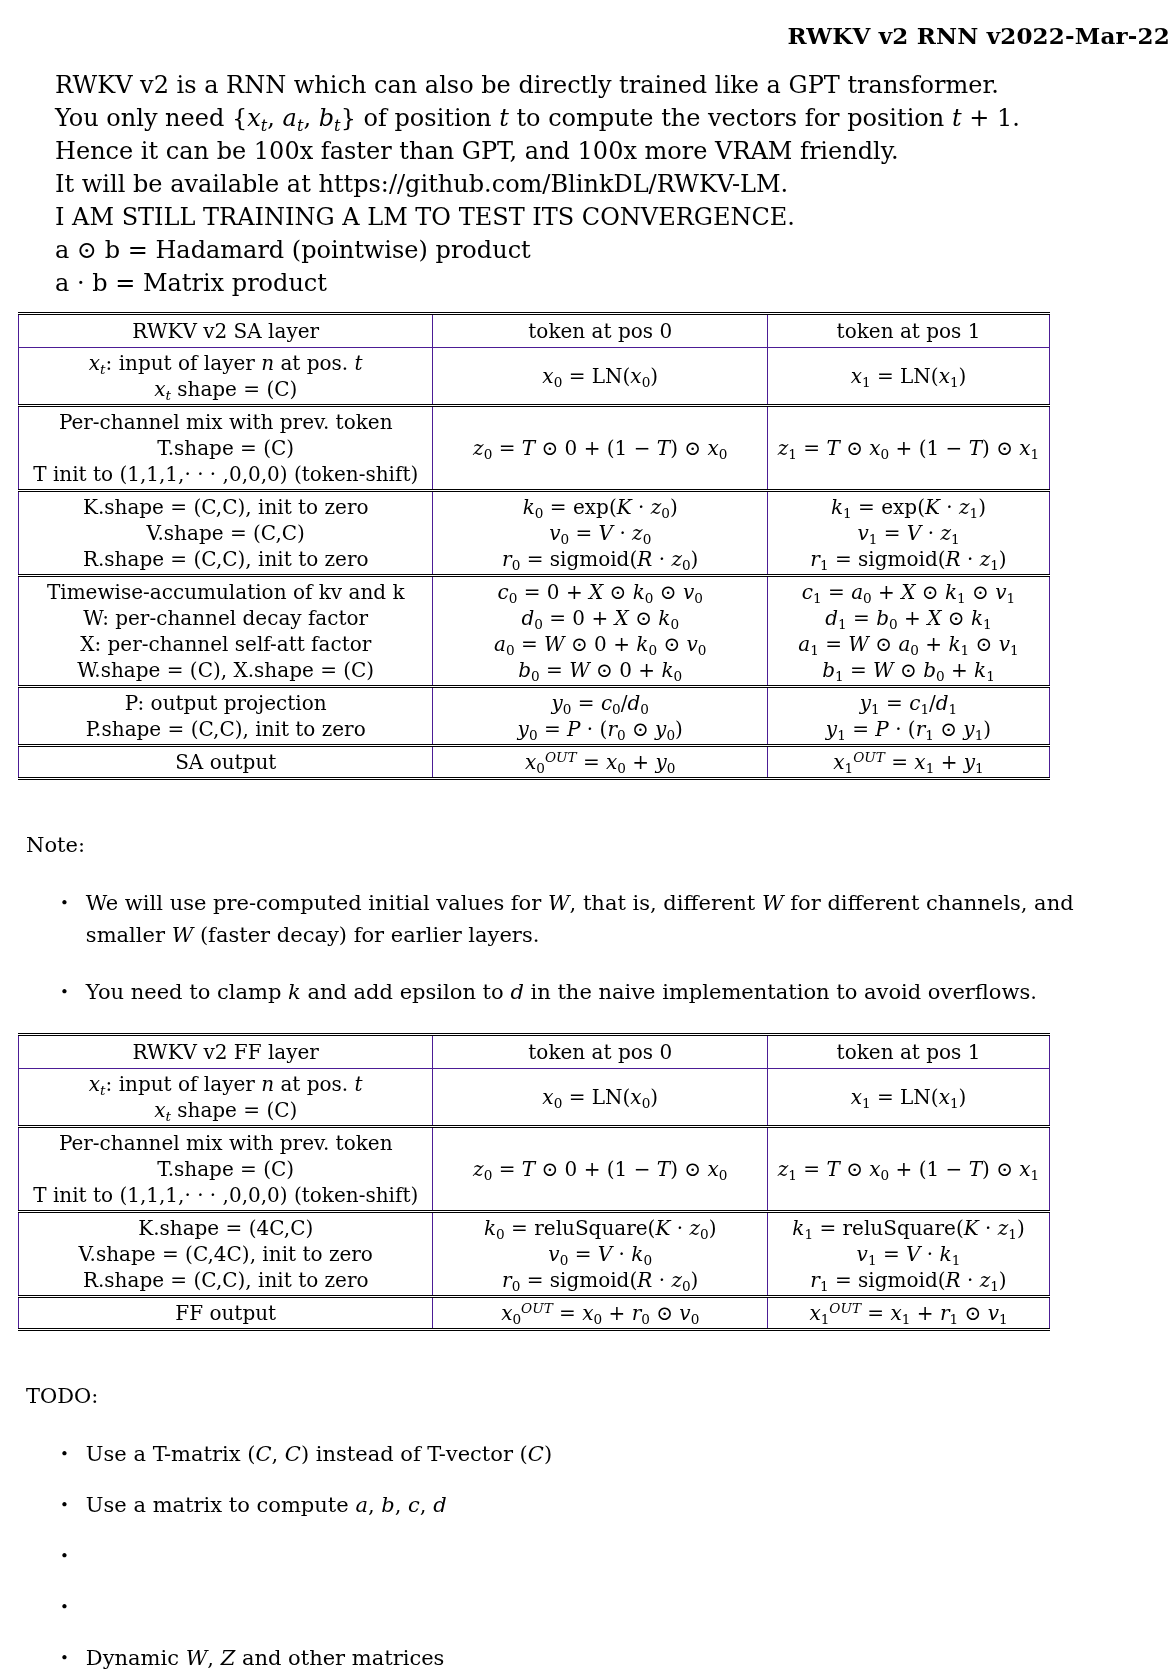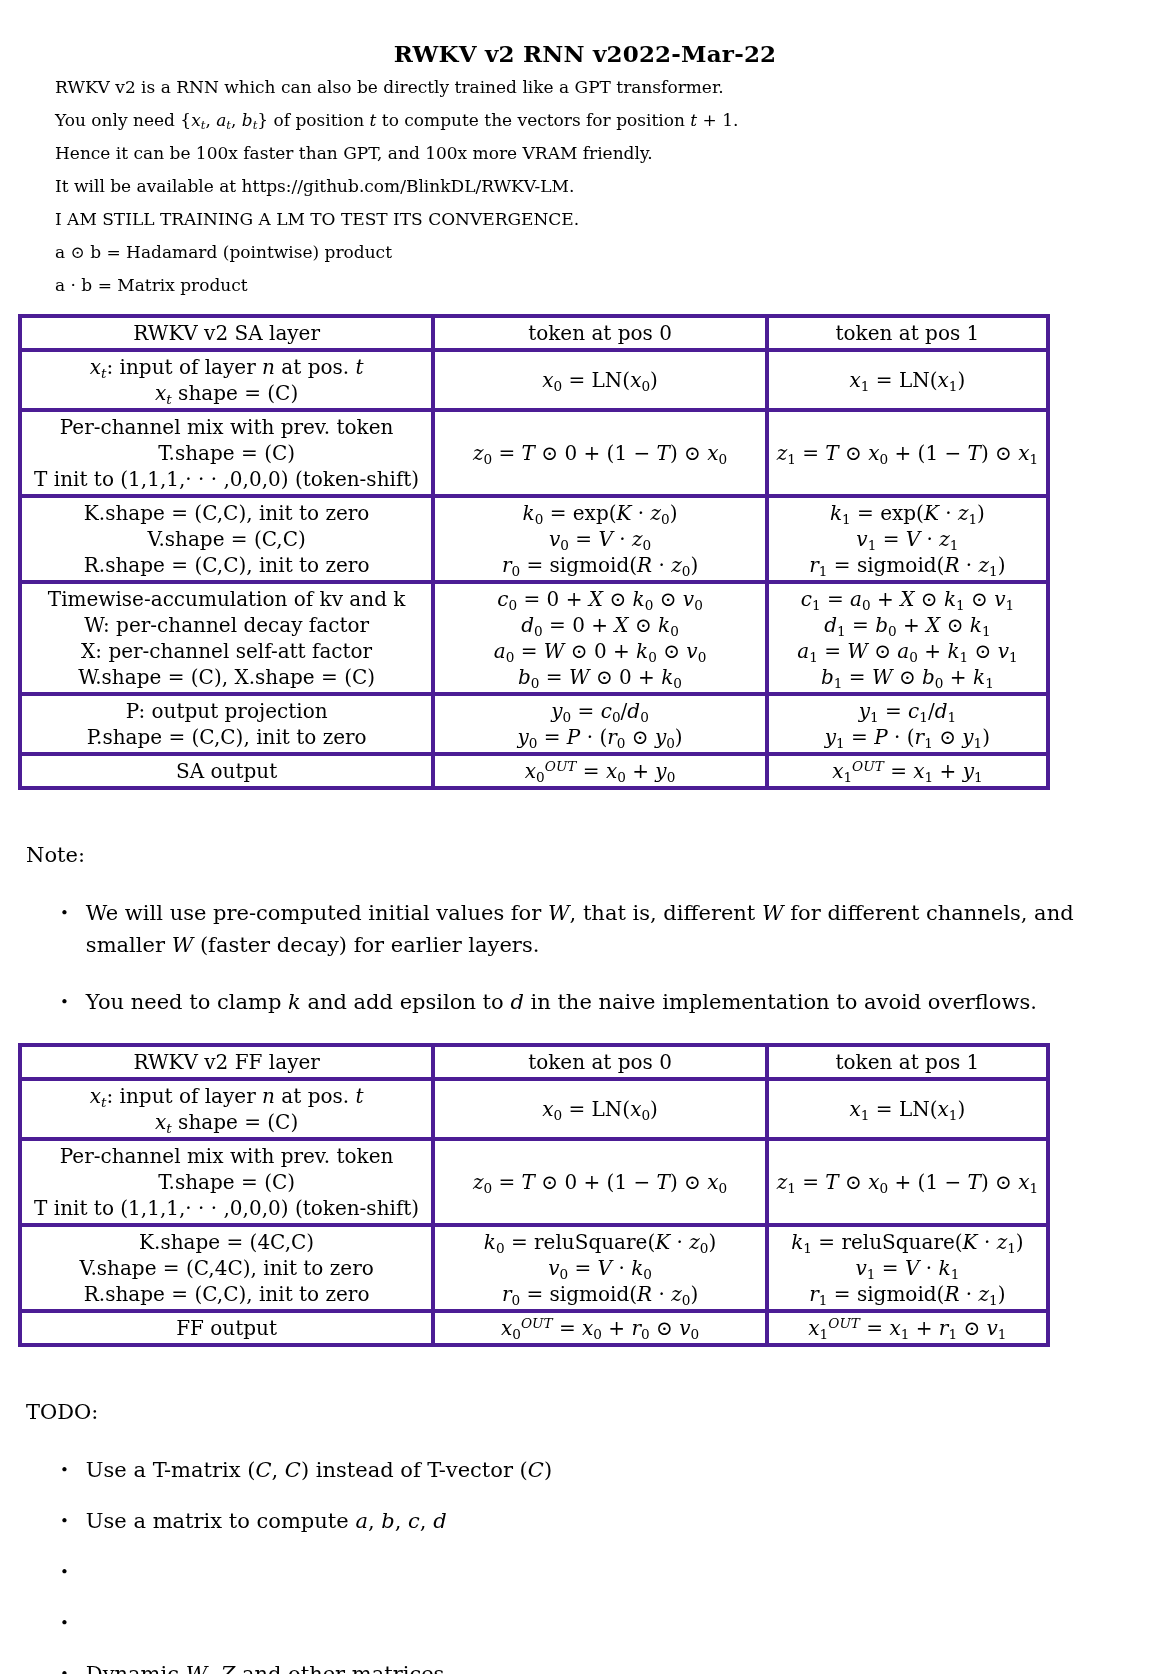--- a/index.html
+++ b/index.html
@@ -7,45 +7,45 @@
   body {
     width: 1170px;
     min-height: 1674px;
     color: #000;
     font-family: "DejaVu Serif", "Liberation Serif", "DejaVu Sans", serif;
     overflow: hidden;
   }
   .doc { width: 1170px; }
 
   .title {
-    text-align: center;
+    text-align: right;
     font-weight: bold;
     font-size: 23px;
-    padding-top: 40px;
+    padding-top: 22px;
     letter-spacing: 0.2px;
   }
 
   .intro {
-    margin: 4px 0 0 55px;
-    font-size: 17px;
+    margin: 20px 0 0 55px;
+    font-size: 24px;
     line-height: 33px;
   }
 
   table.mtable {
     border-collapse: collapse;
     table-layout: fixed;
     width: 1032px;
     margin: 12px 0 0 18px;
     border-left: 1px solid #000;
     border-right: 1px solid #000;
     border-top: 3px double #000;
     border-bottom: 3px double #000;
   }
   table.mtable th, table.mtable td {
-    border: 4px solid #4c1d95;
+    border: 1px solid #4c1d95;
     text-align: center;
     vertical-align: middle;
     font-weight: normal;
     font-size: 20px;
     line-height: 26px;
     padding: 2px 4px;
   }
   table.mtable thead th { height: 34px; }
   table.mtable tbody tr + tr td { border-top: 3px double #000; }
   table.mtable tbody tr:first-child td { border-top: 1px solid #000; }

